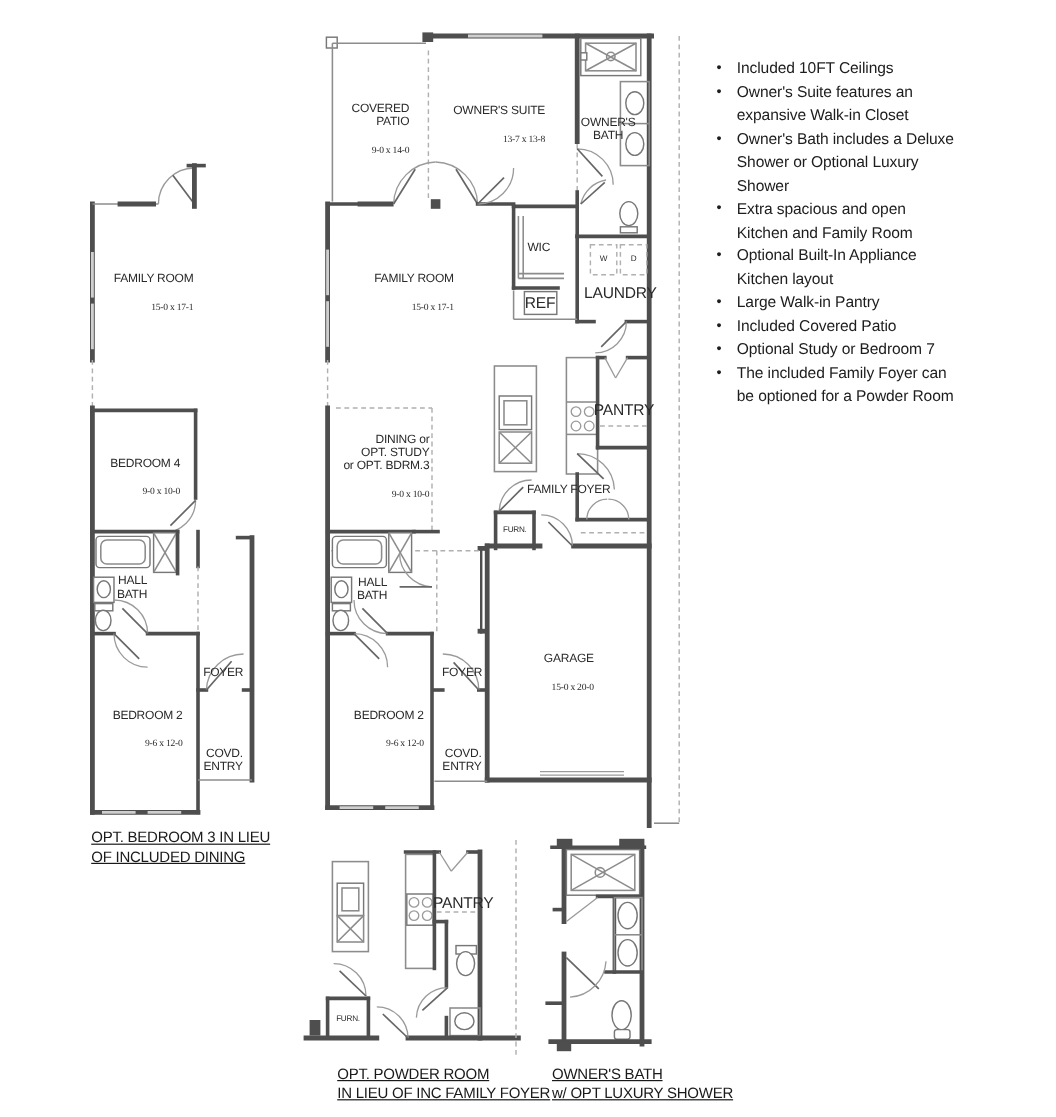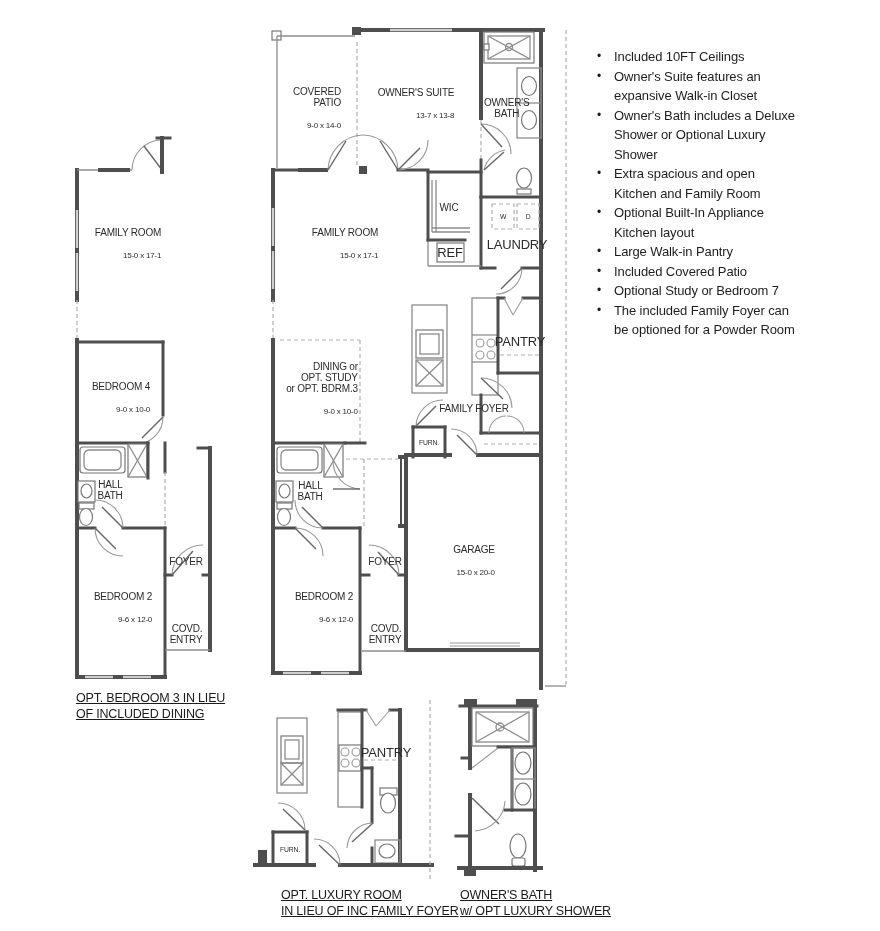--- a/index.html
+++ b/index.html
@@ -14,21 +14,21 @@
   .fx{stroke:#777;stroke-width:1.2;fill:#fff;}
   .dr{stroke:#9a9a9a;stroke-width:1.1;fill:none;}
   .lf{stroke:#666;stroke-width:1.4;fill:none;}
   .dsh{stroke:#b0b0b0;stroke-width:1.2;fill:none;stroke-dasharray:4 3;}
   .win{stroke:#cfcfcf;stroke-width:2.4;fill:none;}
   .blk{fill:#4e4e4e;stroke:none;}
   
   .room-label{position:absolute;transform:translate(-50%,-50%);text-align:right;
               color:#2a2a2a;white-space:pre-line;line-height:11px;}
   .room-label .rname{font-size:10px;letter-spacing:-0.2px;display:block;}
-  .room-label .rdims{font-size:8px;letter-spacing:-0.2px;display:block;margin-top:1px;}
+  .room-label .rdims{font-size:8px;letter-spacing:-0.2px;display:block;margin-top:1px;font-family:Liberation Serif, serif;}
   .room-label.small .rname{font-size:13px;}
   .room-label.tiny .rname{font-size:6.8px;}
   .room-label.left-align{transform:translate(0,0);text-align:center;}
   .caption{position:absolute;color:#1a1a1a;font-size:12.5px;line-height:16px;
            white-space:pre-line;letter-spacing:-0.2px;text-decoration:underline;}
   
   .features{position:absolute;left:588px;top:38px;width:292px;color:#1d1d1f;}
   .features-header{display:flex;align-items:center;gap:6px;font-weight:bold;
                    font-size:15.5px;letter-spacing:-0.2px;}
   .features-bar{width:4px;height:15px;background:#A6192E;flex:0 0 auto;}
@@ -431,21 +431,21 @@
     <span class="rname">COVD.
 ENTRY</span>
   </div>
 
   <div class="room-label small" style="left:386px;top:752px">
     <span class="rname">PANTRY</span>
   </div>
   <div class="room-label tiny" style="left:290px;top:849px">
     <span class="rname">FURN.</span>
   </div>
-  <div class="caption" style="left:281px;top:887px">OPT. LUXURY ROOM
+  <div class="caption" style="left:281px;top:887px">OPT. POWDER ROOM
 IN LIEU OF INC FAMILY FOYER</div>
 
   <div class="caption" style="left:460px;top:887px">OWNER'S BATH
 w/ OPT LUXURY SHOWER</div>
 
   <div class="features">
     <ul class="features-list">
       <li><span class="blt">•</span><span>Included 10FT Ceilings</span></li>
       <li><span class="blt">•</span><span>Owner's Suite features an
 expansive Walk-in Closet</span></li>

